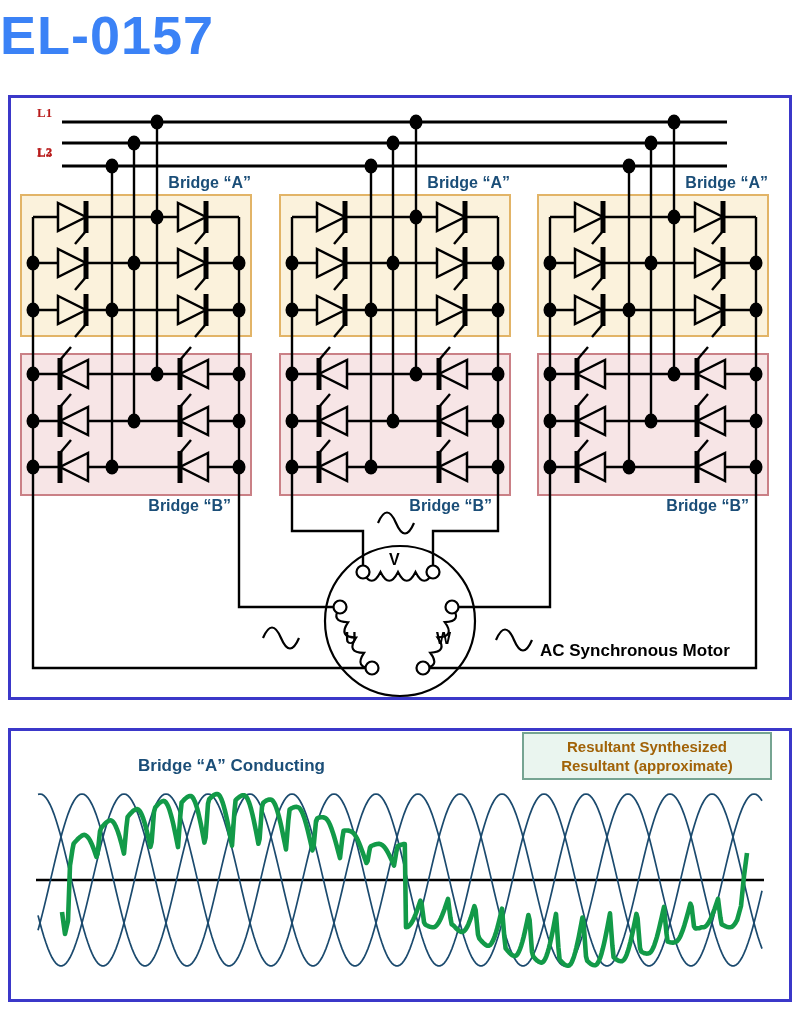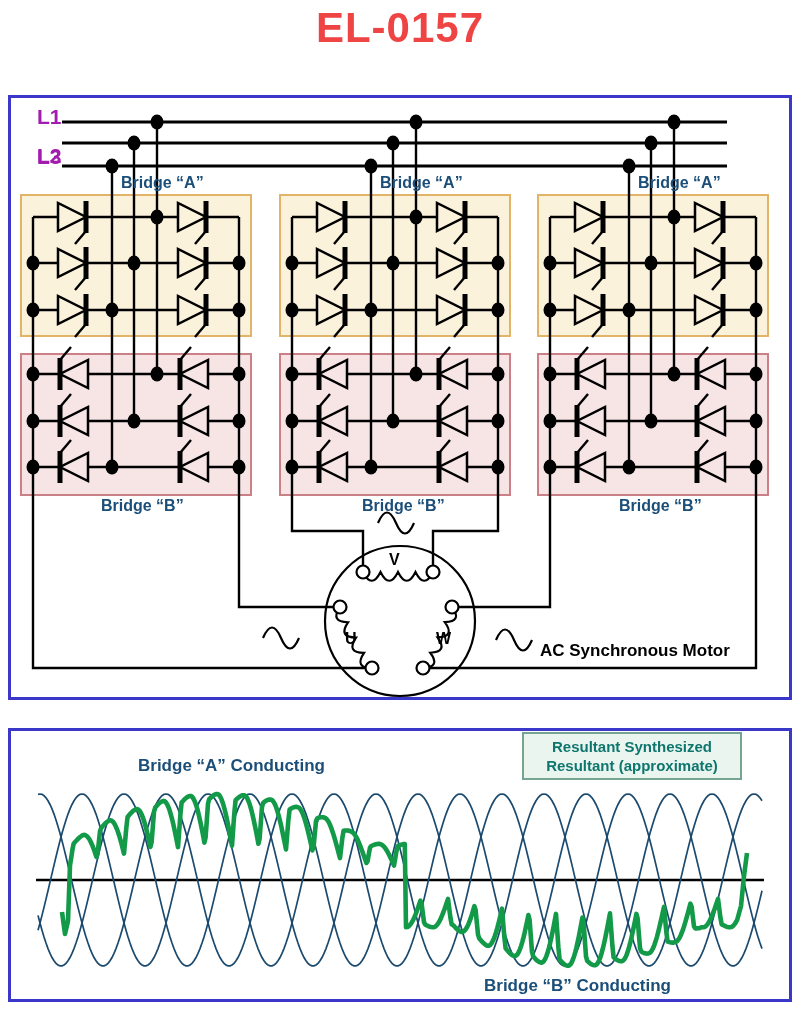--- a/index.html
+++ b/index.html
@@ -1,32 +1,32 @@
 <!DOCTYPE html>
 <html><head>
 <meta charset="utf-8">
 <style>
   html,body{margin:0;padding:0;background:#ffffff;}
   .stage{position:relative;width:800px;height:1009px;background:#fff;
          font-family:"Liberation Sans",sans-serif;overflow:hidden;}
-  .title{position:absolute;left:0;top:4px;width:100%;text-align:center;
-         font-size:42px;font-weight:bold;color:#ef4444;letter-spacing:1px;}
+  .title{position:absolute;left:0;top:4px;width:100%;text-align:left;
+         font-size:54px;font-weight:bold;color:#3b82f6;letter-spacing:1px;}
   .panel{position:absolute;box-sizing:border-box;border:3px solid #3B38C9;background:#fff;}
   .p1{left:8px;top:95px;width:784px;height:605px;}
   .p2{left:8px;top:728px;width:784px;height:274px;}
   #art{position:absolute;left:0;top:0;z-index:2;}
   .lbl{position:absolute;z-index:3;white-space:nowrap;}
-  .lline{font-size:21px;font-weight:bold;color:#a21caf;}
-  .blbl{font-size:16px;font-weight:bold;color:#1B4E78;width:130px;}
+  .lline{font-size:13px;font-weight:bold;color:#b91c1c;font-family:Liberation Serif, serif;}
+  .blbl{font-size:16px;font-weight:bold;color:#1B4E78;width:130px;text-align:right;}
   .wind{font-size:16px;font-weight:bold;color:#000;}
   .motor{font-size:17px;font-weight:bold;color:#000;}
   .wfl{font-size:17px;font-weight:bold;color:#1B4E78;}
   .legend{position:absolute;z-index:3;left:522px;top:732px;width:216px;
           background:#EAF5EF;border:2px solid #76A492;text-align:center;
-          font-size:15px;font-weight:bold;color:#0f766e;line-height:19px;padding:3px 0;}
+          font-size:15px;font-weight:bold;color:#a16207;line-height:19px;padding:3px 15px;}
 </style>
 </head>
 <body>
 
 <div class="stage">
   <div class="title">EL-0157</div>
 
   <div class="panel p1"></div>
   <div class="panel p2"></div>
 
@@ -284,18 +284,17 @@
   <div class="lbl blbl" style="left:101px;top:497px">Bridge “B”</div>
   <div class="lbl blbl" style="left:362px;top:497px">Bridge “B”</div>
   <div class="lbl blbl" style="left:619px;top:497px">Bridge “B”</div>
 
   <div class="lbl wind" style="left:389px;top:551px">V</div>
   <div class="lbl wind" style="left:345px;top:630px">U</div>
   <div class="lbl wind" style="left:436px;top:630px">W</div>
   <div class="lbl motor" style="left:540px;top:641px">AC Synchronous Motor</div>
 
   <div class="lbl wfl" style="left:138px;top:756px">Bridge “A” Conducting</div>
-  <div class="lbl wfl" style="left:484px;top:976px">Bridge “B” Conducting</div>
   <div class="legend">
     <span>Resultant Synthesized</span><br>
     <span>Resultant (approximate)</span>
   </div>
 </div>
 
 </body></html>

